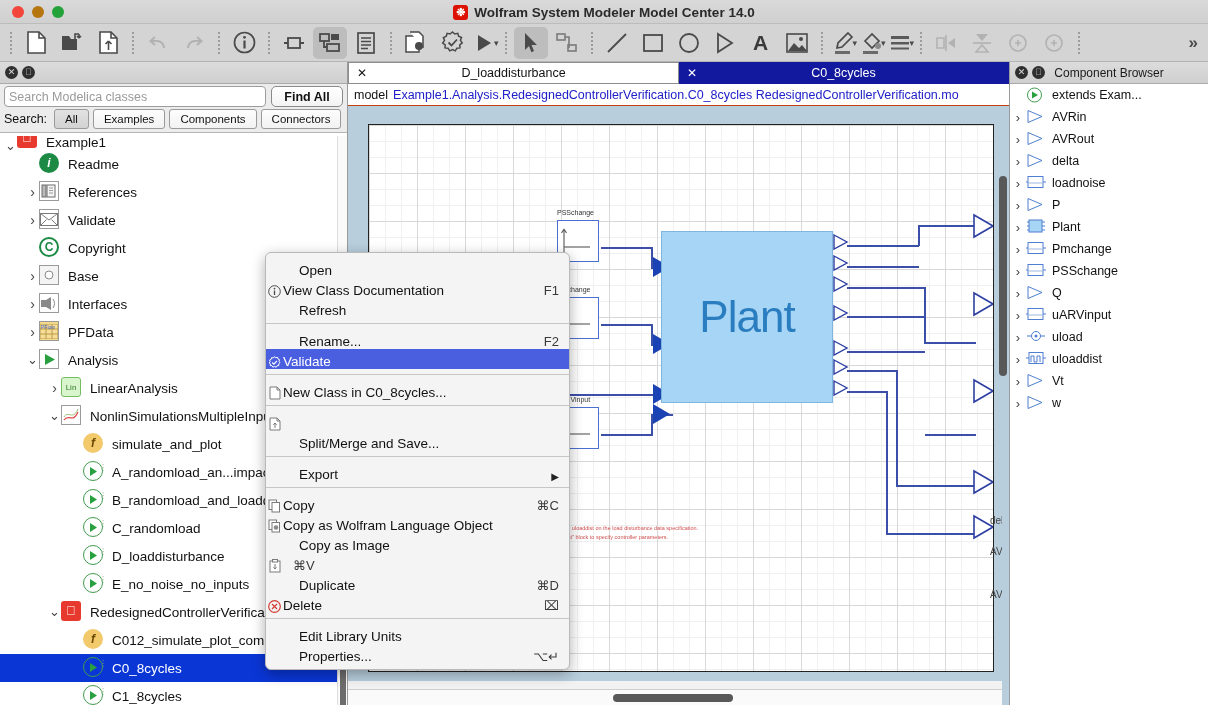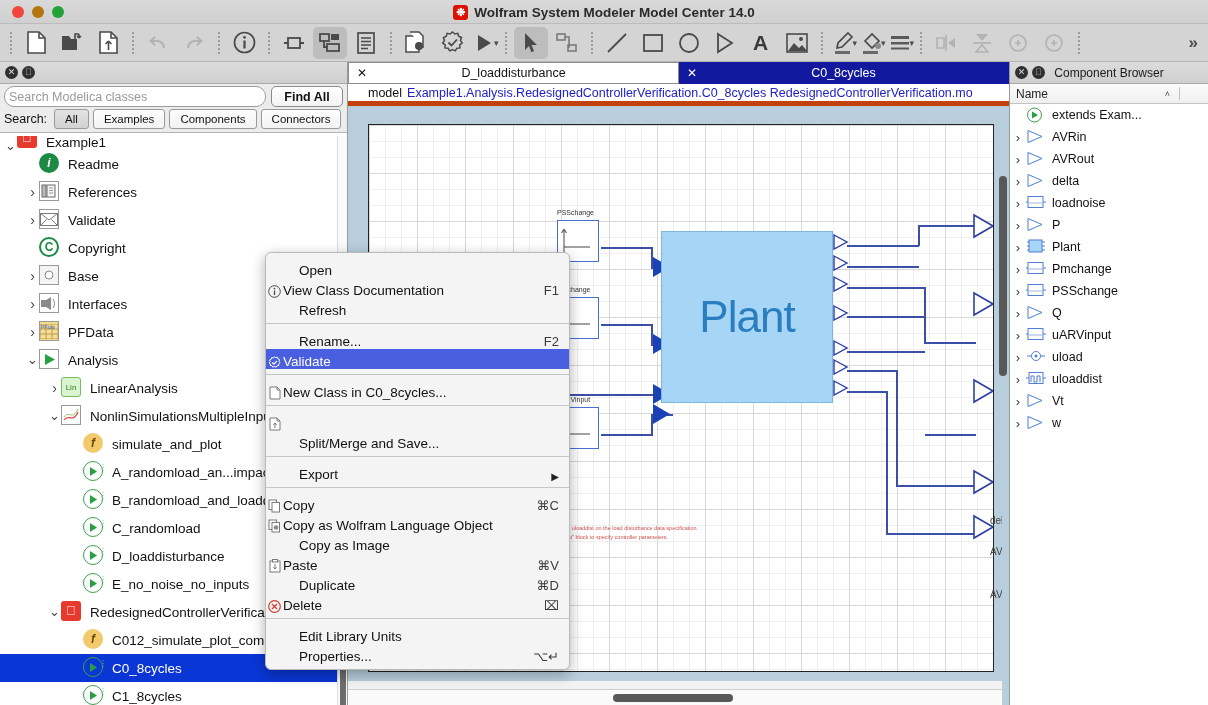--- a/index.html
+++ b/index.html
@@ -80,21 +80,21 @@
     position: absolute; left: 0; top: 62px; width: 348px; height: 643px;
     background: #fff; border-right: 1px solid #9a9a9a;
     overflow: hidden;
   }
   .search-row {
     height: 25px; display: flex; align-items: center;
     padding: 2px 4px; background: #ececec; gap: 5px;
   }
   .search-input {
     flex: 1 1 auto; height: 21px; background: #fff;
-    border: 1px solid #9d9d9d; border-radius: 10px;
+    border: 1px solid #9d9d9d; border-radius: 4px;
     font-size: 12.5px; color: #9a9a9a; padding: 0 4px;
     font-family: "Liberation Sans", sans-serif;
   }
   .search-input::placeholder { color: #9a9a9a; }
   .findall {
     height: 21px; min-width: 72px; padding: 0 8px;
     background: linear-gradient(#fff,#f3f3f3);
     border: 1px solid #8a8a8a; border-radius: 5px;
     font-size: 12.5px; font-weight: bold; color: #111;
     display: flex; align-items: center; justify-content: center;
@@ -150,22 +150,22 @@
     border: 1px solid #8d8d8d; border-left: none;
     background: #fff; color: #111;
   }
   .tab:first-child { border-left: 1px solid #8d8d8d; }
   .tab.active { background: #13199e; color: #fff; border-color:#13199e; }
   .tab .x { position: absolute; left: 8px; font-size: 12px; line-height: 1; }
   .tab .tname { flex: 1 1 auto; text-align: center; padding: 0 22px; overflow: hidden; white-space: nowrap; }
 
   .modelline {
     height: 22px; display: flex; align-items: center; gap: 5px;
-    padding-left: 20px; background: #fff;
-    border-bottom: 5px solid #c2410c;
+    padding-left: 6px; background: #fff;
+    border-bottom: 1px solid #c2410c;
     font-size: 12.5px; white-space: nowrap; overflow: hidden;
   }
   .modelline .kw { color: #111; }
   .modelline .path { color: #2020c8; text-align: right; }
 
   .canvaswrap {
     position: absolute; left: 0; top: 44px; right: 0; bottom: 24px;
     background: #b8cedd; overflow: hidden;
   }
   .canvas {
@@ -805,25 +805,20 @@
   <div style="position:absolute;left:1002px;top:500px;width:7px;height:205px;background:#b8cedd;"></div>
 
   <div class="right-panel">
     <div class="panel-head">
       <div class="ctl">
         <span class="pc">✕</span>
         <span class="pc">⎕</span>
       </div>
       <div class="panel-title">Component Browser</div>
     </div>
-    <div class="colhead">
-      <span>Name</span>
-      <span class="sortarrow">˄</span>
-      <span class="divider"></span>
-    </div>
     <div id="component-list">
         <div class="crow">
           <span class="ctwist" style="font-size: 13px;"></span>
           <span class="cicon"><svg width="17" height="16">
               <circle cx="8.5" cy="8" r="7" fill="#fff" stroke="#3f9c4e"></circle>
               <path d="M6 4.5l6 3.5-6 3.5z" fill="#29a03f"></path>
             </svg></span>
           <span>extends Exam...</span>
         </div>
         <div class="crow">
@@ -1025,21 +1020,20 @@
         <span class="mi-label mi-pad">Copy as Image</span>
       </div>
       <div class="mi">
         <span class="mi-ic">
           <svg width="12" height="14">
             <rect x="1" y="2" width="10" height="11" fill="#fff" stroke="#7a7a7a"></rect>
             <rect x="3.5" y="0.5" width="5" height="2.5" fill="#fff" stroke="#7a7a7a"></rect>
             <path d="M6 5v5 M6 10l-1.6-1.7 M6 10l1.6-1.7" stroke="#7a7a7a" fill="none"></path>
           </svg>
         </span>
-        <span class="mi-label">Paste</span>
         <span class="mi-short">⌘V</span>
       </div>
       <div class="mi">
         <span class="mi-label mi-pad">Duplicate</span>
         <span class="mi-short">⌘D</span>
       </div>
       <div class="mi">
         <span class="mi-ic">
           <svg width="13" height="13">
             <circle cx="6.5" cy="6.5" r="5.8" fill="none" stroke="#d23c32" stroke-width="1.2"></circle>

